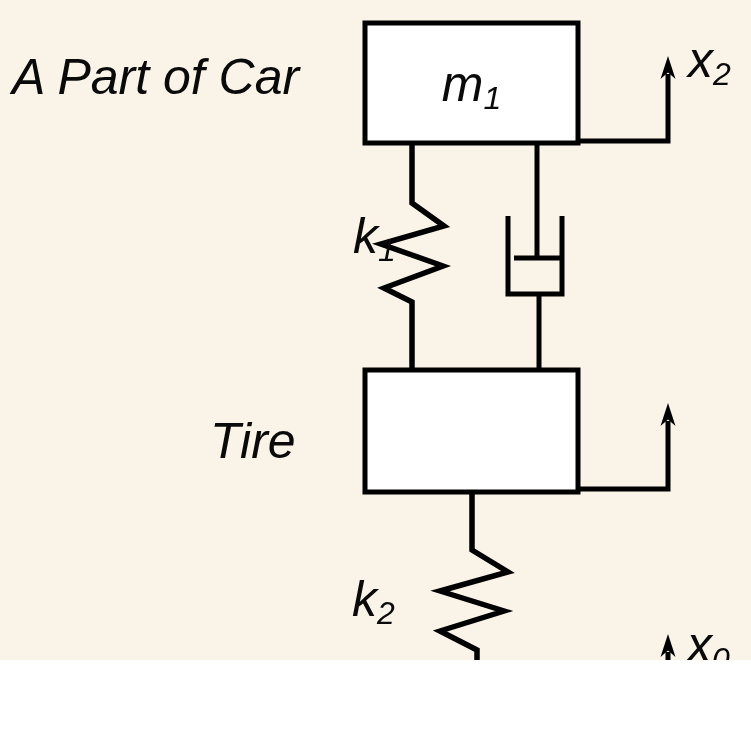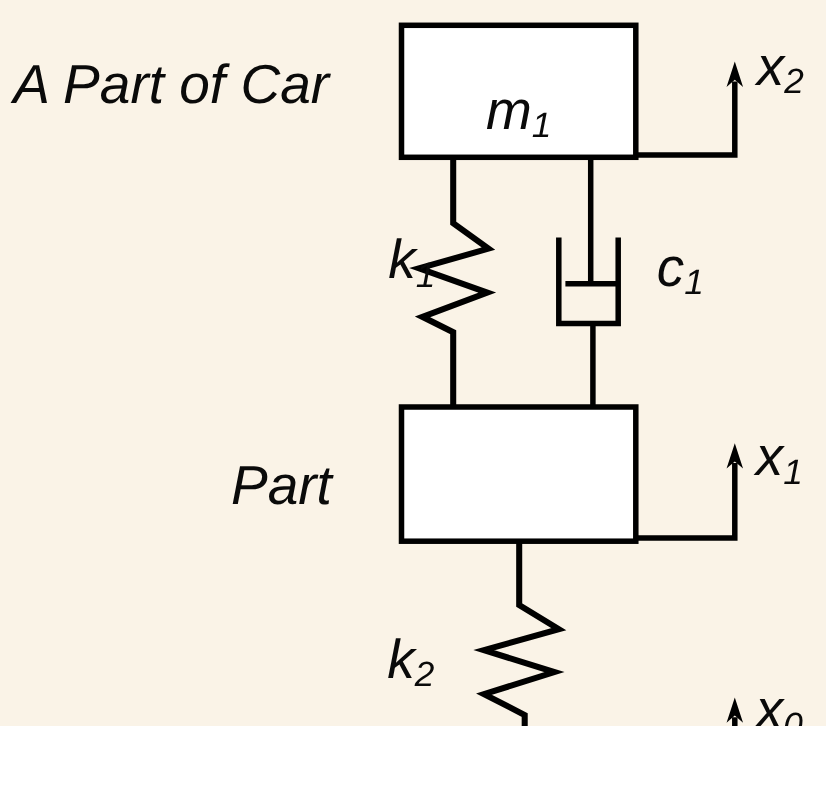--- a/index.html
+++ b/index.html
@@ -61,45 +61,39 @@
 
     <polyline points="477,716 668,716 668,652" fill="none" stroke="var(--line)" stroke-width="5"></polyline>
     <path d="M668 634 L660.5 657 L668 650.5 L675.5 657 Z" fill="var(--line)" stroke="none"></path>
   </svg>
 
   <div class="label" style="left:12px;top:50px;">
     <span>A Part of Car</span>
   </div>
 
   <div class="label" style="left:210px;top:414px;">
-    <span>Part</span>
+    <span>Tire</span>
   </div>
 
-  <div class="label center" style="left:365px;top:57px;width:213px;margin-top:16px;">
+  <div class="label center" style="left:365px;top:57px;width:213px;">
     <span>m</span><span class="sub">1</span>
   </div>
 
 
   <div class="label" style="left:353px;top:209px;">
     <span>k</span><span class="sub">1</span>
   </div>
 
-  <div class="label" style="left:597px;top:216px;">
-    <span>c</span><span class="sub">1</span>
-  </div>
 
   <div class="label" style="left:352px;top:572px;text-align:center;">
     <span>k</span><span class="sub">2</span>
   </div>
 
   <div class="label" style="left:688px;top:33px;text-align:right;">
     <span>x</span><span class="sub">2</span>
   </div>
 
-  <div class="label" style="left:687px;top:388px;">
-    <span>x</span><span class="sub">1</span>
-  </div>
 
   <div class="label" style="left:687px;top:618px;">
     <span>x</span><span class="sub">0</span>
   </div>
 
 </div>
 
 </body></html>

